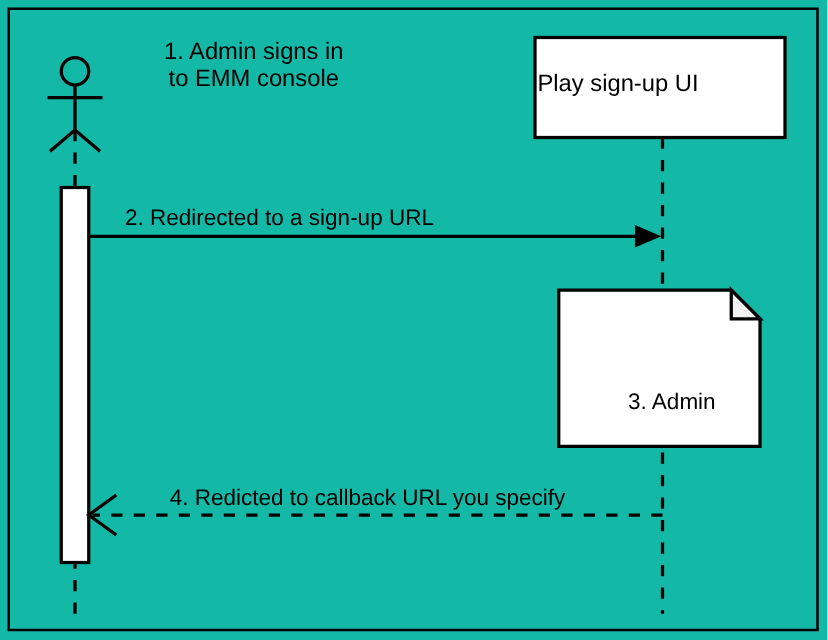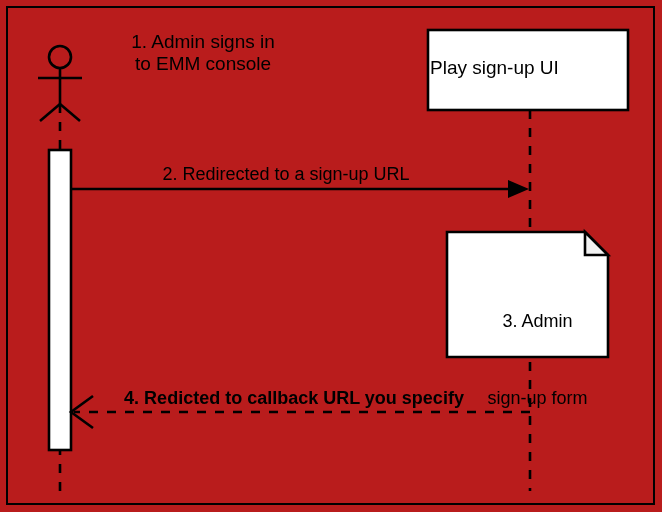--- a/index.html
+++ b/index.html
@@ -8,21 +8,21 @@
     padding: 0;
     background: #ffffff;
   }
   body {
     font-family: "Liberation Sans", sans-serif;
   }
   #canvas {
     position: relative;
     width: 662px;
     height: 512px;
-    background: #b91c1c;
+    background: #14b8a6;
     overflow: hidden;
   }
   #frame-border {
     position: absolute;
     left: 6px;
     top: 6px;
     width: 649px;
     height: 499px;
     border: 2px solid #000000;
     box-sizing: border-box;
@@ -42,33 +42,31 @@
   }
   
   .label-1 {
     left: 103px;
     top: 31px;
     width: 200px;
     font-size: 19px;
     text-align: center;
   }
   .label-2 {
-    left: 81px;
+    left: 100px;
     top: 164px;
     width: 410px;
     font-size: 18px;
-    text-align: center;
   }
   .label-4 {
     left: 88px;
     top: 388px;
     width: 412px;
     font-size: 18px;
     text-align: center;
-    font-weight: bold;
   }
   .box-title {
     left: 430px;
     top: 57px;
     width: 196px;
     font-size: 19px;
     text-align: left;
   }
   .note-text {
     left: 450px;
@@ -127,18 +125,17 @@
 
   <div class="txt label-1">1. Admin signs in
 to EMM console</div>
 
   <div class="txt label-2">2. Redirected to a sign-up URL</div>
 
   <div class="txt box-title">Play sign-up UI</div>
 
   <div class="txt note-text">
     <span>3. Admin</span>
-    <span>sign-up form</span>
   </div>
 
   <div class="txt label-4">4. Redicted to callback URL you specify</div>
 
 </div>
 
 </body></html>

